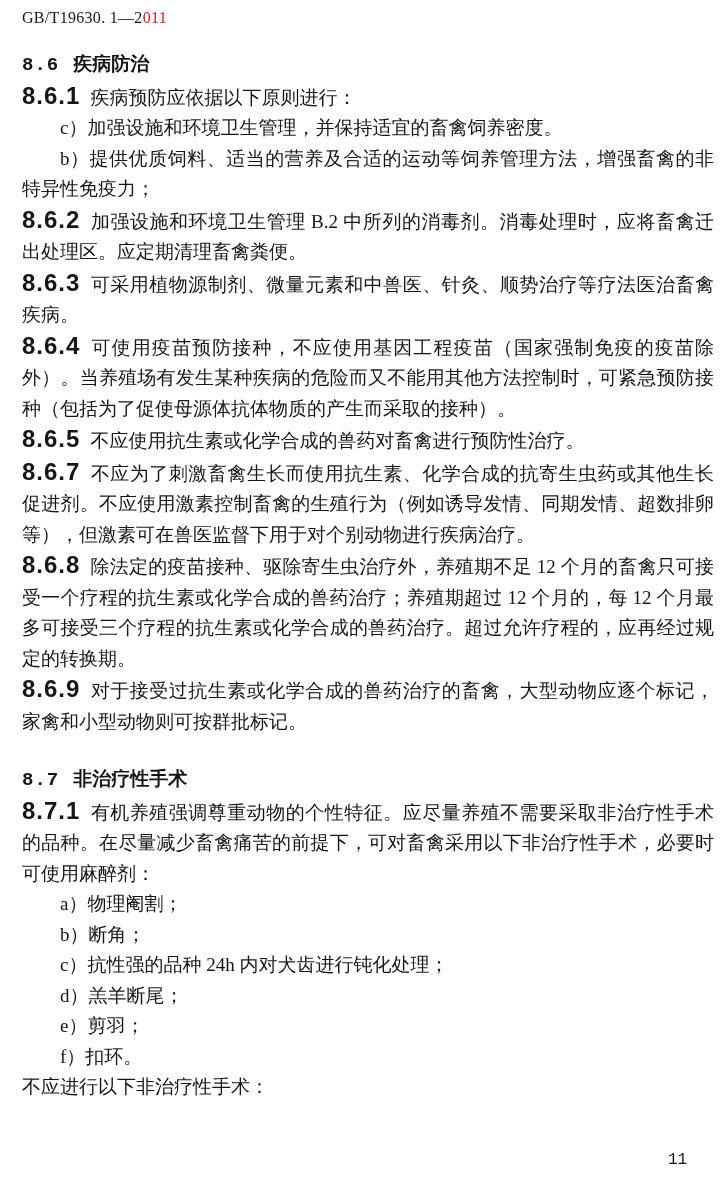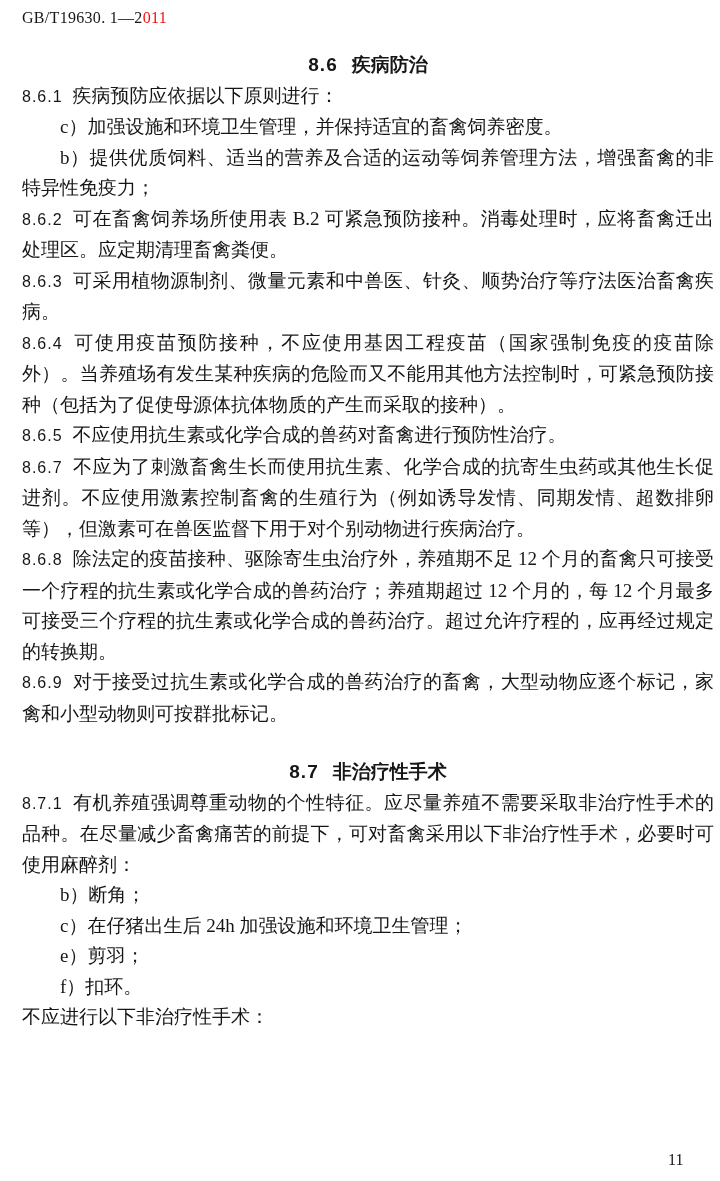--- a/index.html
+++ b/index.html
@@ -22,81 +22,84 @@
   }
   .doc-header .red{color:#f01010;}
   .content{margin-top:22px;}
   .content p{
     margin:0;
     font-size:19px;
     line-height:30.5px;
     text-align:justify;
   }
   p.heading{
-    font-family:Liberation Sans, sans-serif;
+    font-family:Liberation Mono, monospace;
     font-weight:bold;
     font-size:19px;
-    text-align:center;
+    text-align:left;
   }
   p.heading .hnum{margin-right:14px;letter-spacing:1px;}
   p.heading.gap-before{margin-top:28px;}
   .cnum{
     font-family:"Liberation Sans","DejaVu Sans",sans-serif;
-    font-weight:normal;
-    font-size:16px;
+    font-weight:bold;
+    font-size:24px;
     letter-spacing:1px;
     margin-right:10px;
   }
   p.item{text-indent:2em;}
   .page-number{
     position:absolute;
     left:660px;top:1150px;
     font-size:16px;
     line-height:20px;
+    font-family:Liberation Mono, monospace;
   }
 </style>
 </head>
 <body>
 
 <div class="page">
 
   <div class="doc-header">
     <span>GB/T19630. 1—2</span><span class="red">011</span>
   </div>
 
   <div class="content">
 
     <p class="heading"><span class="hnum">8.6</span><span>疾病防治</span></p>
 
     <p class="clause"><span class="cnum">8.6.1</span><span>疾病预防应依据以下原则进行：</span></p>
 
     <p class="item">c）加强设施和环境卫生管理，并保持适宜的畜禽饲养密度。</p>
     <p class="item">b）提供优质饲料、适当的营养及合适的运动等饲养管理方法，增强畜禽的非特异性免疫力；</p>
 
-    <p class="clause"><span class="cnum">8.6.2</span><span>可在畜禽饲养场所使用表 B.2 可紧急预防接种。消毒处理时，应将畜禽迁出处理区。应定期清理畜禽粪便。</span></p>
+    <p class="clause"><span class="cnum">8.6.2</span><span>加强设施和环境卫生管理 B.2 中所列的消毒剂。消毒处理时，应将畜禽迁出处理区。应定期清理畜禽粪便。</span></p>
 
     <p class="clause"><span class="cnum">8.6.3</span><span>可采用植物源制剂、微量元素和中兽医、针灸、顺势治疗等疗法医治畜禽疾病。</span></p>
 
     <p class="clause"><span class="cnum">8.6.4</span><span>可使用疫苗预防接种，不应使用基因工程疫苗（国家强制免疫的疫苗除外）。当养殖场有发生某种疾病的危险而又不能用其他方法控制时，可紧急预防接种（包括为了促使母源体抗体物质的产生而采取的接种）。</span></p>
 
     <p class="clause"><span class="cnum">8.6.5</span><span>不应使用抗生素或化学合成的兽药对畜禽进行预防性治疗。</span></p>
 
 
     <p class="clause"><span class="cnum">8.6.7</span><span>不应为了刺激畜禽生长而使用抗生素、化学合成的抗寄生虫药或其他生长促进剂。不应使用激素控制畜禽的生殖行为（例如诱导发情、同期发情、超数排卵等），但激素可在兽医监督下用于对个别动物进行疾病治疗。</span></p>
 
     <p class="clause"><span class="cnum">8.6.8</span><span>除法定的疫苗接种、驱除寄生虫治疗外，养殖期不足 12 个月的畜禽只可接受一个疗程的抗生素或化学合成的兽药治疗；养殖期超过 12 个月的，每 12 个月最多可接受三个疗程的抗生素或化学合成的兽药治疗。超过允许疗程的，应再经过规定的转换期。</span></p>
 
     <p class="clause"><span class="cnum">8.6.9</span><span>对于接受过抗生素或化学合成的兽药治疗的畜禽，大型动物应逐个标记，家禽和小型动物则可按群批标记。</span></p>
 
     <p class="heading gap-before"><span class="hnum">8.7</span><span>非治疗性手术</span></p>
 
     <p class="clause"><span class="cnum">8.7.1</span><span>有机养殖强调尊重动物的个性特征。应尽量养殖不需要采取非治疗性手术的品种。在尽量减少畜禽痛苦的前提下，可对畜禽采用以下非治疗性手术，必要时可使用麻醉剂：</span></p>
 
+    <p class="item">a）物理阉割；</p>
     <p class="item">b）断角；</p>
-    <p class="item">c）在仔猪出生后 24h 加强设施和环境卫生管理；</p>
+    <p class="item">c）抗性强的品种 24h 内对犬齿进行钝化处理；</p>
+    <p class="item">d）羔羊断尾；</p>
     <p class="item">e）剪羽；</p>
     <p class="item">f）扣环。</p>
 
     <p class="clause"><span>不应进行以下非治疗性手术：</span></p>
 
   </div>
 
   <div class="page-number">11</div>
 
 </div>

